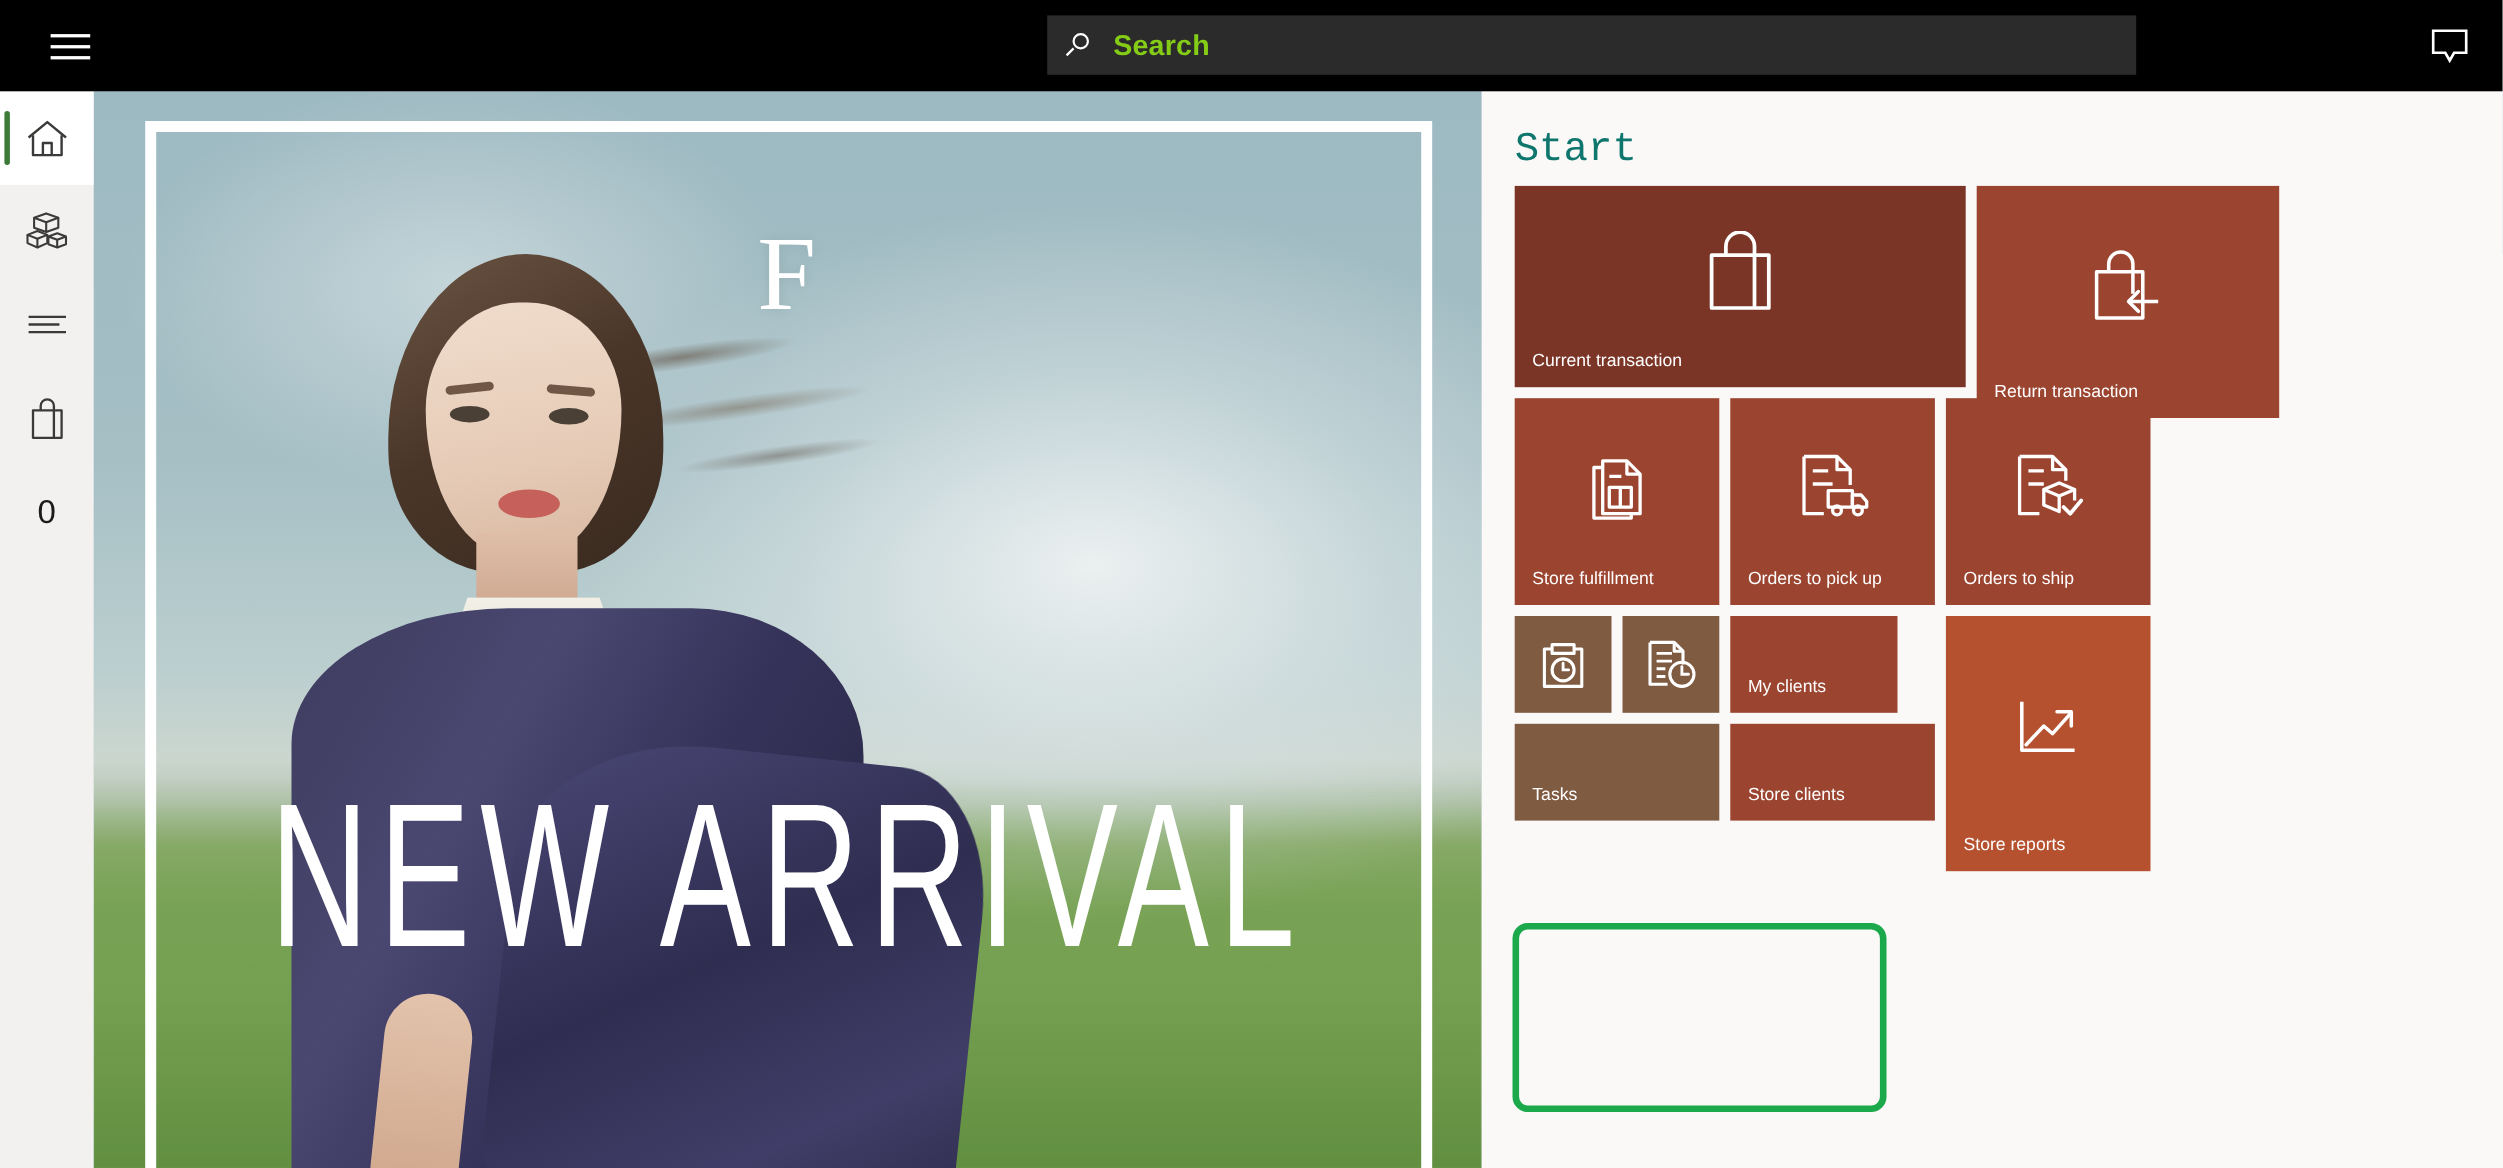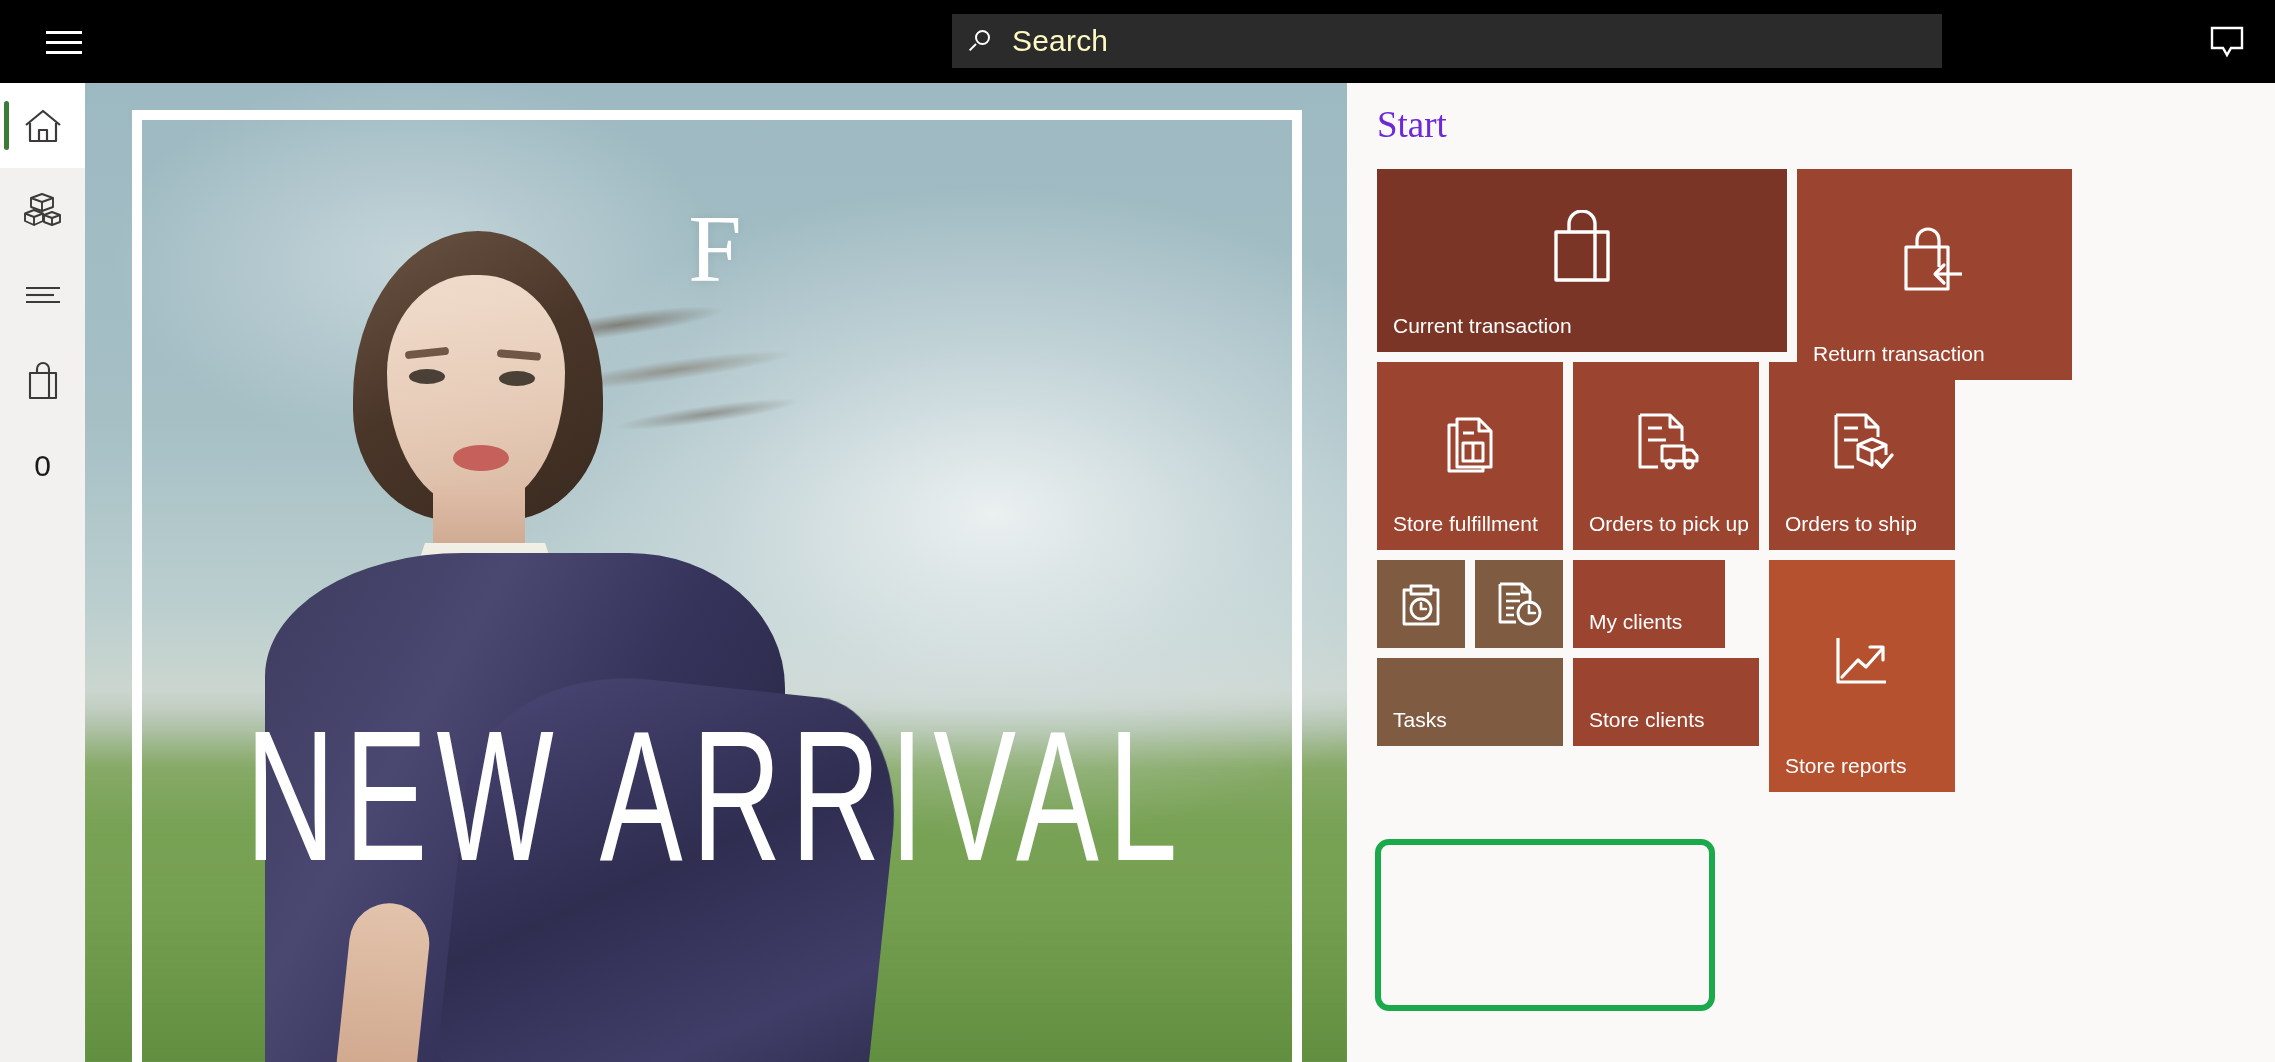--- a/index.html
+++ b/index.html
@@ -45,22 +45,23 @@
   #searchbox .mag .ring {
     position: absolute; left: 1px; top: 0;
     width: 15px; height: 15px; border: 2px solid #FFFFFF; border-radius: 50%;
   }
   #searchbox .mag .handle {
     position: absolute; left: 1px; top: 14px;
     width: 2px; height: 9px; background: #FFFFFF;
     transform: rotate(45deg); transform-origin: top center;
   }
   #search-placeholder {
-    color: #fef9c3; font-size: 30px; letter-spacing: 0.2px;
+    color: #84cc16; font-size: 26px; letter-spacing: 0.2px;
     font-family: "Liberation Sans", sans-serif;
+    font-weight: bold;
   }
 
   #chat-btn {
     position: absolute; right: 0; top: 0;
     width: 96px; height: 83px;
     display: flex; align-items: center; justify-content: center;
     cursor: pointer;
   }
   #chat-btn svg { display: block; }
 
@@ -206,35 +207,35 @@
   }
 
   
   #right-panel {
     position: absolute; left: 1347px; top: 83px;
     width: 928px; height: 979px;
     background: #FAF9F8;
     z-index: 20;
   }
   #start-title {
-    position: absolute; left: 30px; top: 20px;
-    font-size: 37px; color: #6d28d9; font-weight: 400;
-    font-family: Liberation Serif, serif;
+    position: absolute; left: 30px; top: 32px;
+    font-size: 37px; color: #0f766e; font-weight: 400;
+    font-family: Liberation Mono, monospace;
   }
 
   #tiles { position: absolute; left: 30px; top: 86px; width: 872px; height: 850px; }
   .tile {
     position: absolute;
     color: #FFFFFF;
     cursor: pointer;
     overflow: hidden;
   }
   .tile .t-label {
     position: absolute; left: 16px; bottom: 14px;
-    font-size: 21px; color: #FFFFFF; white-space: nowrap;
+    font-size: 16px; color: #FFFFFF; white-space: nowrap;
     font-family: "Liberation Sans", sans-serif;
   }
   .tile .t-icon {
     position: absolute; left: 0; right: 0; top: 0; bottom: 0;
     display: flex; align-items: center; justify-content: center;
   }
   .tile.small .t-icon { padding-bottom: 0; }
   .tile.big .t-icon { padding-bottom: 28px; }
   .tile svg { display: block; }
 

